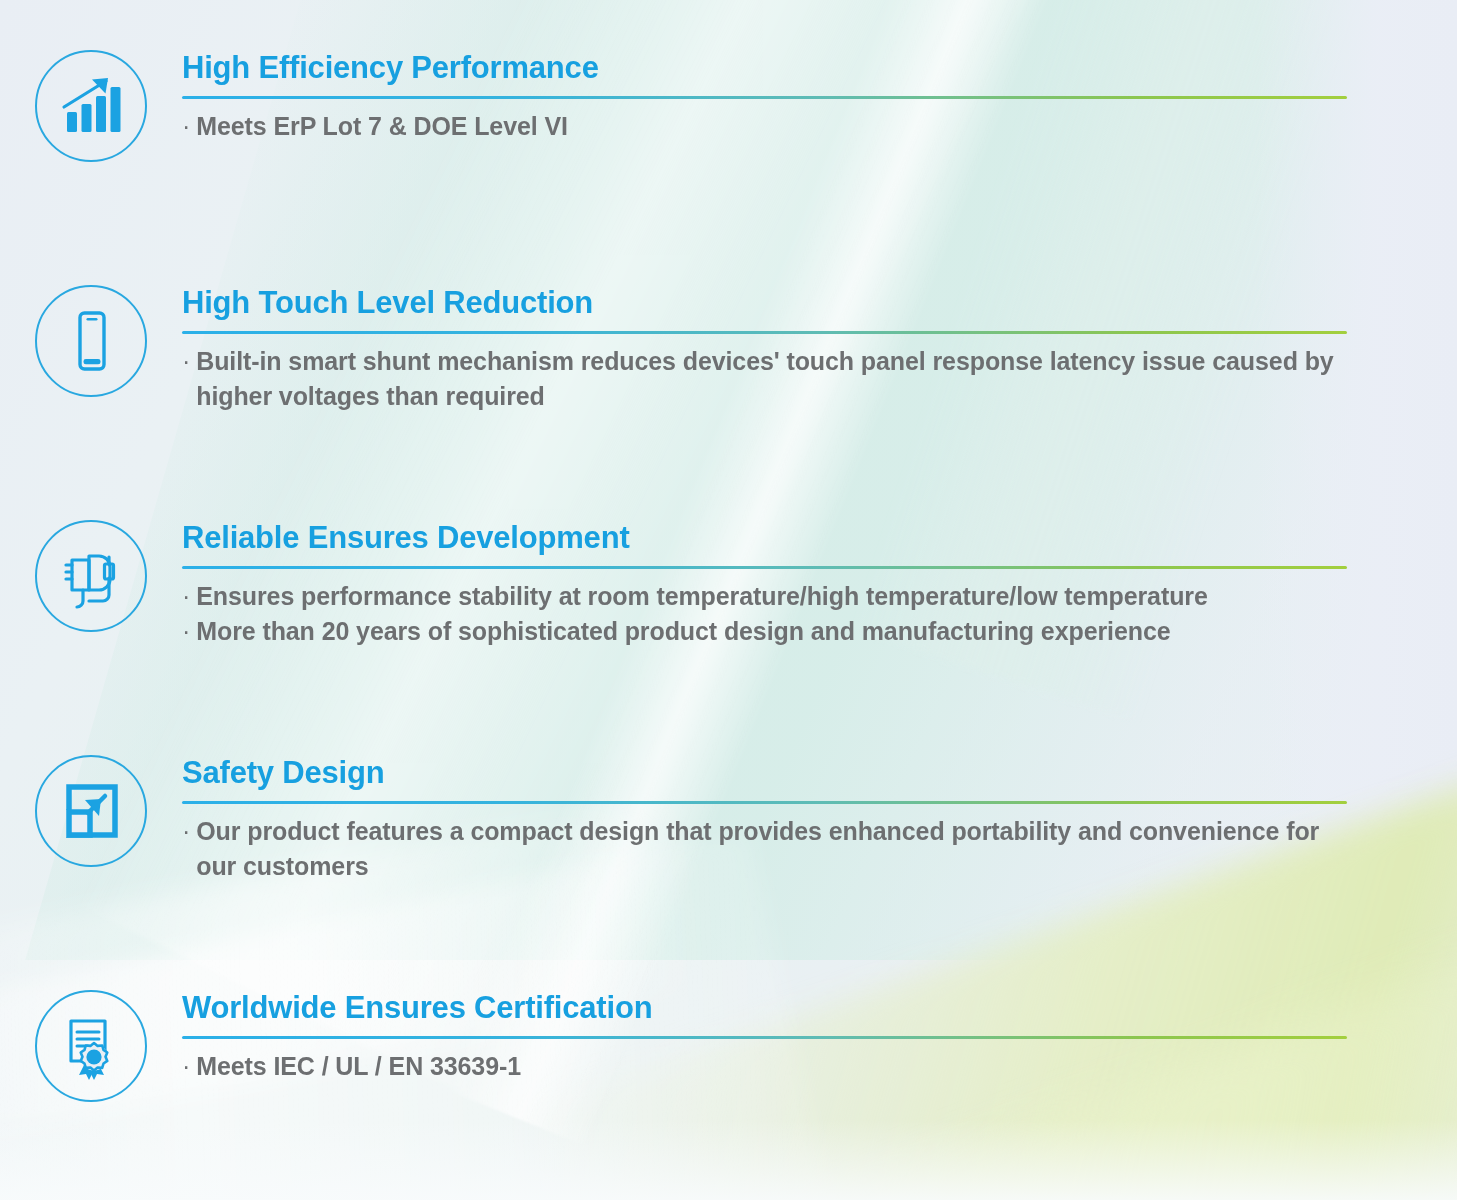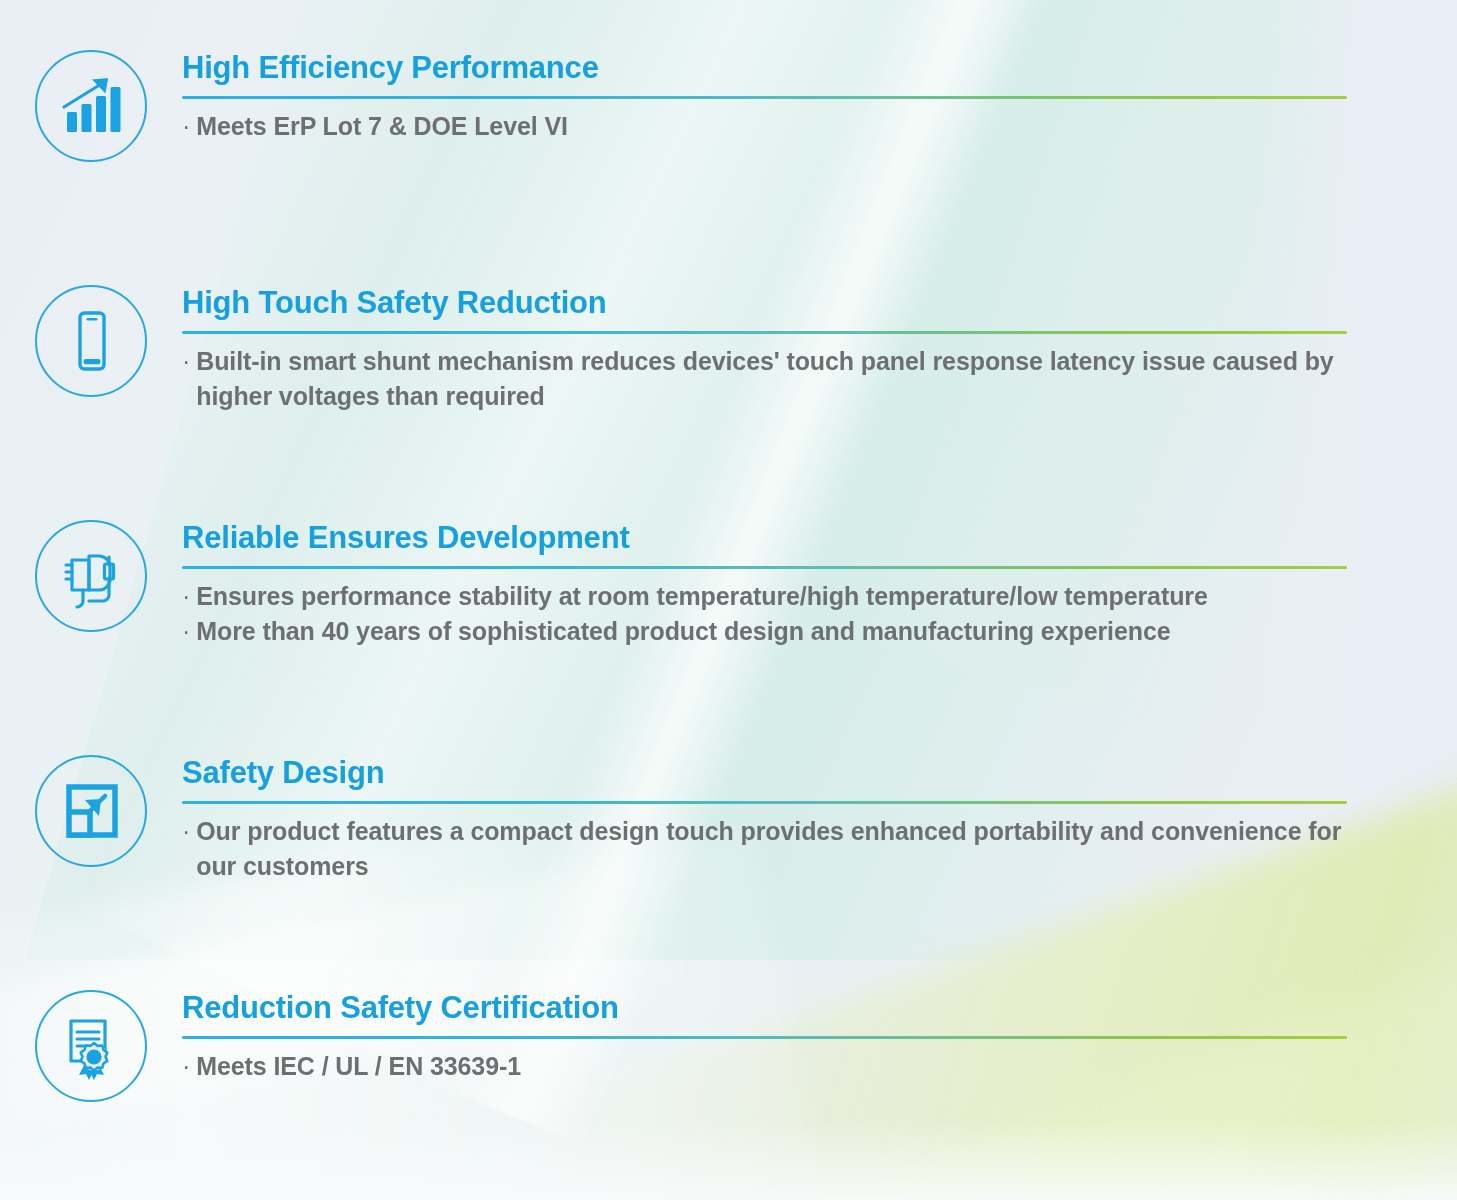--- a/index.html
+++ b/index.html
@@ -235,21 +235,21 @@
       <div class="icon-wrap">
         <div class="icon-circle">
           <svg width="74" height="74" viewBox="0 0 74 74" aria-hidden="true">
             <rect x="26" y="9" width="24" height="56" rx="4.5" ry="4.5" fill="none" stroke="#1ba2e2" stroke-width="3.4"></rect>
             <rect x="32.5" y="14" width="11" height="2.6" rx="1.3" fill="#1ba2e2"></rect>
             <rect x="29.5" y="55" width="17" height="5.2" rx="2.3" fill="#1ba2e2"></rect>
           </svg>
         </div>
       </div>
       <div class="feature-body">
-        <div class="feature-title">High Touch Safety Reduction</div>
+        <div class="feature-title">High Touch Level Reduction</div>
         <div class="divider"></div>
         <ul class="bullets">
           <li class="bullet">
             <span class="bullet-dot">·</span>
             <span class="bullet-text">Built-in smart shunt mechanism reduces devices' touch panel response latency issue caused by higher voltages than required</span>
           </li>
         </ul>
       </div>
     </div>
 
@@ -272,21 +272,21 @@
       <div class="feature-body">
         <div class="feature-title">Reliable Ensures Development</div>
         <div class="divider"></div>
         <ul class="bullets">
           <li class="bullet">
             <span class="bullet-dot">·</span>
             <span class="bullet-text">Ensures performance stability at room temperature/high temperature/low temperature</span>
           </li>
           <li class="bullet">
             <span class="bullet-dot">·</span>
-            <span class="bullet-text">More than 40 years of sophisticated product  design and manufacturing experience</span>
+            <span class="bullet-text">More than 20 years of sophisticated product  design and manufacturing experience</span>
           </li>
         </ul>
       </div>
     </div>
 
     <div class="feature" style="top:753px;">
       <div class="icon-wrap">
         <div class="icon-circle">
           <svg width="74" height="74" viewBox="0 0 74 74" aria-hidden="true">
             <path d="M15 13 h46 v48 h-46 z" fill="none" stroke="#1ba2e2" stroke-width="5.5"></path>
@@ -296,42 +296,42 @@
             <path d="M49 41 L33 42 L35 25 Z" fill="#1ba2e2" transform="rotate(180 40 33.5)"></path>
           </svg>
         </div>
       </div>
       <div class="feature-body">
         <div class="feature-title">Safety Design</div>
         <div class="divider"></div>
         <ul class="bullets">
           <li class="bullet">
             <span class="bullet-dot">·</span>
-            <span class="bullet-text">Our product features a compact design touch provides enhanced portability and convenience for our customers</span>
+            <span class="bullet-text">Our product features a compact design that provides enhanced portability and convenience for our customers</span>
           </li>
         </ul>
       </div>
     </div>
 
     <div class="feature" style="top:988px;">
       <div class="icon-wrap">
         <div class="icon-circle">
           <svg width="74" height="74" viewBox="0 0 74 74" aria-hidden="true">
             <path d="M17 12 h34 v40 h-34 z" fill="none" stroke="#1ba2e2" stroke-width="3.2" stroke-linejoin="round"></path>
             <path d="M23 23 h22 M23 30 h22 M23 37 h14" stroke="#1ba2e2" stroke-width="3" stroke-linecap="round"></path>
             <path d="M30 56 l-5 10 l7 -1 l3 6 l6 -12 z" fill="#1ba2e2"></path>
             <path d="M45 56 l5 10 l-7 -1 l-3 6 l-6 -12 z" fill="#1ba2e2"></path>
             <circle cx="40" cy="48" r="13.5" fill="#eaeff4"></circle>
             <path d="M40 34 l3.6 2.9 l4.6 -0.4 l1.3 4.4 l3.8 2.6 l-1.8 4.2 l1.8 4.2 l-3.8 2.6 l-1.3 4.4 l-4.6 -0.4 l-3.6 2.9 l-3.6 -2.9 l-4.6 0.4 l-1.3 -4.4 l-3.8 -2.6 l1.8 -4.2 l-1.8 -4.2 l3.8 -2.6 l1.3 -4.4 l4.6 0.4 z" fill="none" stroke="#1ba2e2" stroke-width="2.6" stroke-linejoin="round"></path>
             <circle cx="40" cy="48" r="7.6" fill="#1ba2e2"></circle>
           </svg>
         </div>
       </div>
       <div class="feature-body">
-        <div class="feature-title">Reduction Safety Certification</div>
+        <div class="feature-title">Worldwide Ensures Certification</div>
         <div class="divider"></div>
         <ul class="bullets">
           <li class="bullet">
             <span class="bullet-dot">·</span>
             <span class="bullet-text">Meets IEC / UL / EN 33639-1</span>
           </li>
         </ul>
       </div>
     </div>
 

